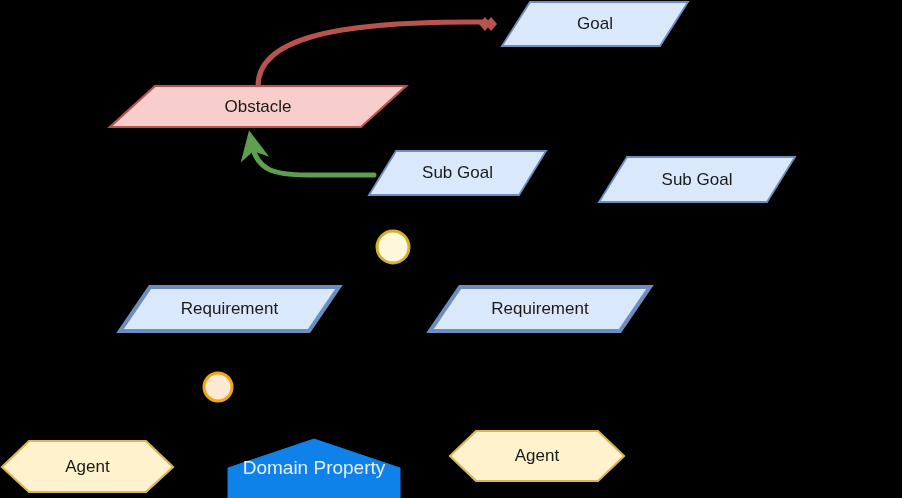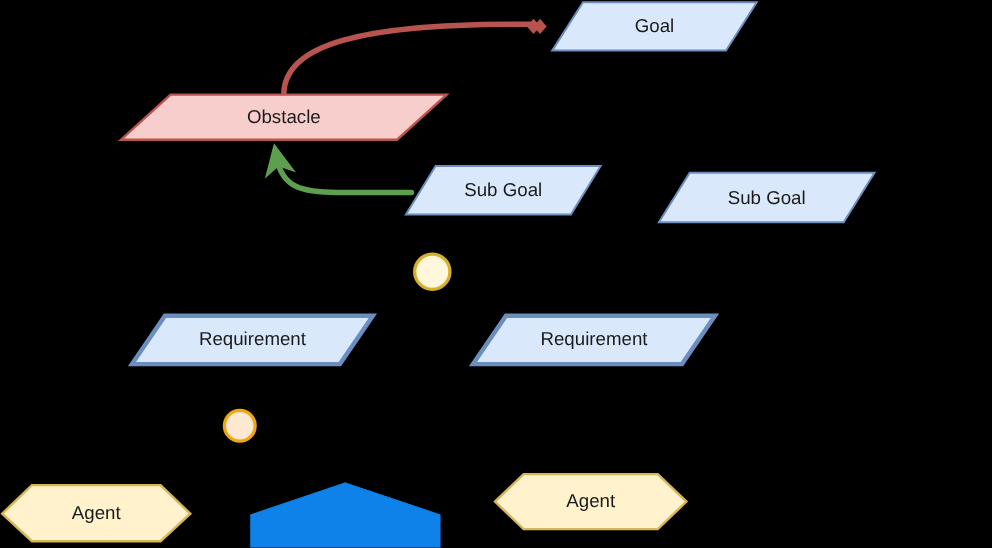--- a/index.html
+++ b/index.html
@@ -91,16 +91,17 @@
   <div class="node-label" style="left:369px; top:151px; width:177px; height:44px;">Sub Goal</div>
 
   <div class="node-label" style="left:599px; top:157px; width:196px; height:45px;">Sub Goal</div>
 
   <div class="node-label" style="left:120px; top:287px; width:219px; height:44px;">Requirement</div>
 
   <div class="node-label" style="left:430px; top:287px; width:220px; height:44px;">Requirement</div>
 
   <div class="node-label" style="left:2px; top:441px; width:171px; height:51px;">Agent</div>
 
+  <div class="node-label label-selected" style="left:228px; top:446px; width:172px; height:44px;">Domain Property</div>
 
   <div class="node-label" style="left:450px; top:431px; width:174px; height:50px;">Agent</div>
 
 </div>
 
 </body></html>

